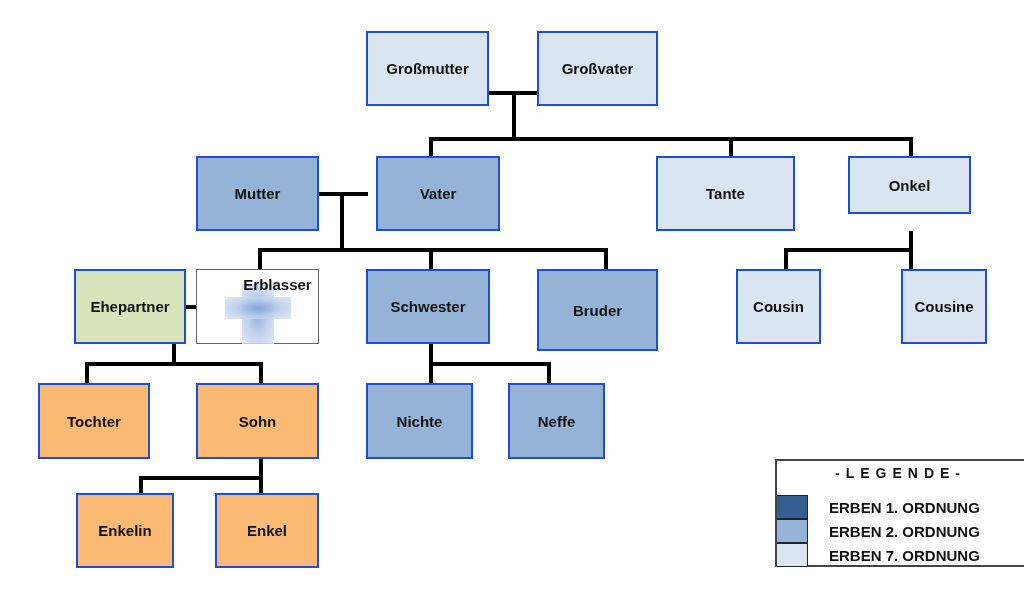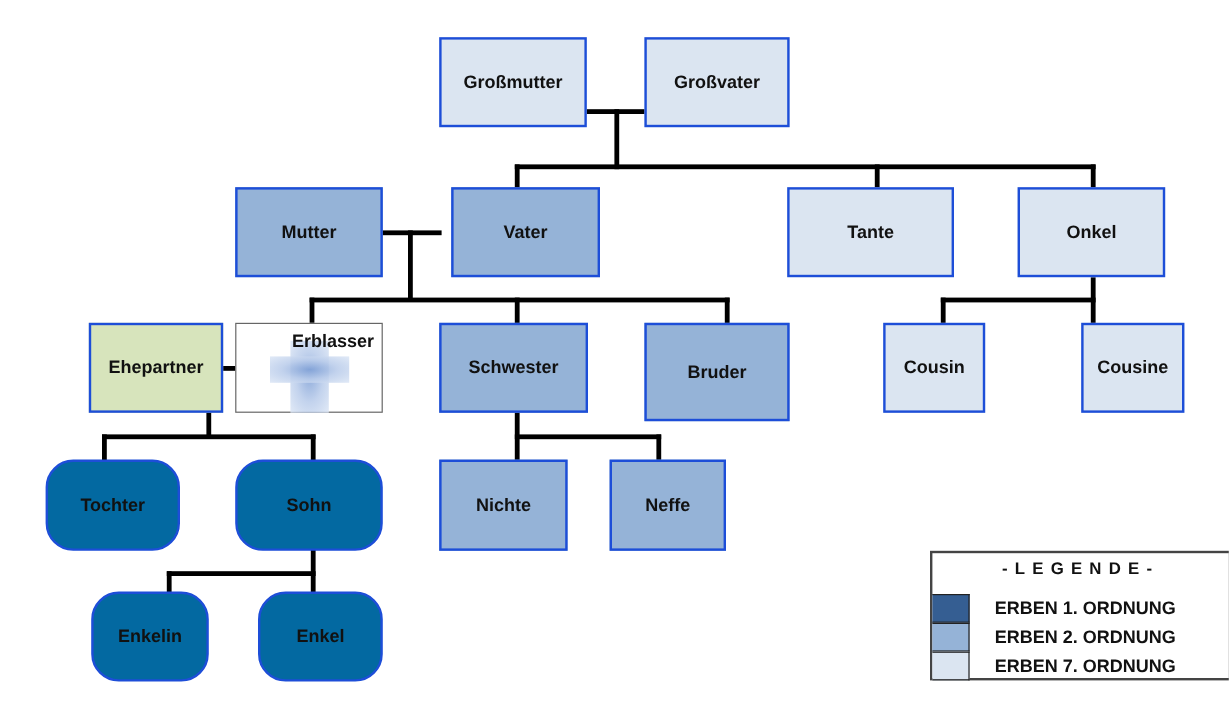--- a/index.html
+++ b/index.html
@@ -2,21 +2,21 @@
 <html><head>
 <meta charset="utf-8">
 <style>
   html, body { margin:0; padding:0; background:#ffffff; }
   body { width:1024px; height:603px; position:relative; overflow:hidden;
          font-family:"Liberation Sans", "DejaVu Sans", sans-serif; }
   .line { position:absolute; background:#000; }
   .box { position:absolute; box-sizing:border-box; border:2px solid #1d4ed8;
          display:flex; align-items:center; justify-content:center;
          font-weight:bold; font-size:15px; color:#111; cursor:pointer; }
-  .o1 { background:#0369a1;border-radius:23px; }
+  .o1 { background:#fdba74; }
   .o2 { background:#95b3d7; }
   .o3 { background:#dbe5f1; }
   .sp { background:#d7e4bc; }
   .dec { background:#ffffff; border:1px solid #666; align-items:flex-start;padding-left:40px; }
   .dec .lbl { position:relative; z-index:2; margin-top:6px; }
   .cross-v { position:absolute; left:50%; top:14px; width:32px; height:60px; margin-left:-16px;
              background:radial-gradient(ellipse at center, #7fa0d6 0%, #b8cbea 50%, #dce6f5 100%);
              opacity:0.85; z-index:1; }
   .cross-h { position:absolute; left:50%; top:27px; width:66px; height:22px; margin-left:-33px;
              background:radial-gradient(ellipse at center, #7fa0d6 0%, #b8cbea 50%, #dce6f5 100%);
@@ -76,21 +76,21 @@
 
 <div class="box o2" style="left:196px;top:156px;width:123px;height:75px;">
   <span>Mutter</span>
 </div>
 <div class="box o2" style="left:366px;top:156px;width:124px;height:75px;margin-left:10px;">
   <span>Vater</span>
 </div>
 <div class="box o3" style="left:656px;top:156px;width:139px;height:75px;">
   <span>Tante</span>
 </div>
-<div class="box o3" style="left:848px;top:156px;width:123px;height:75px;">
+<div class="box o3" style="left:848px;top:156px;width:123px;height:58px;">
   <span>Onkel</span>
 </div>
 
 <div class="box sp" style="left:38px;top:269px;width:112px;height:75px;margin-left:36px;">
   <span>Ehepartner</span>
 </div>
 <div class="box dec" style="left:196px;top:269px;width:123px;height:75px;">
   <div class="cross-v"></div>
   <div class="cross-h"></div>
   <span class="lbl">Erblasser</span>

